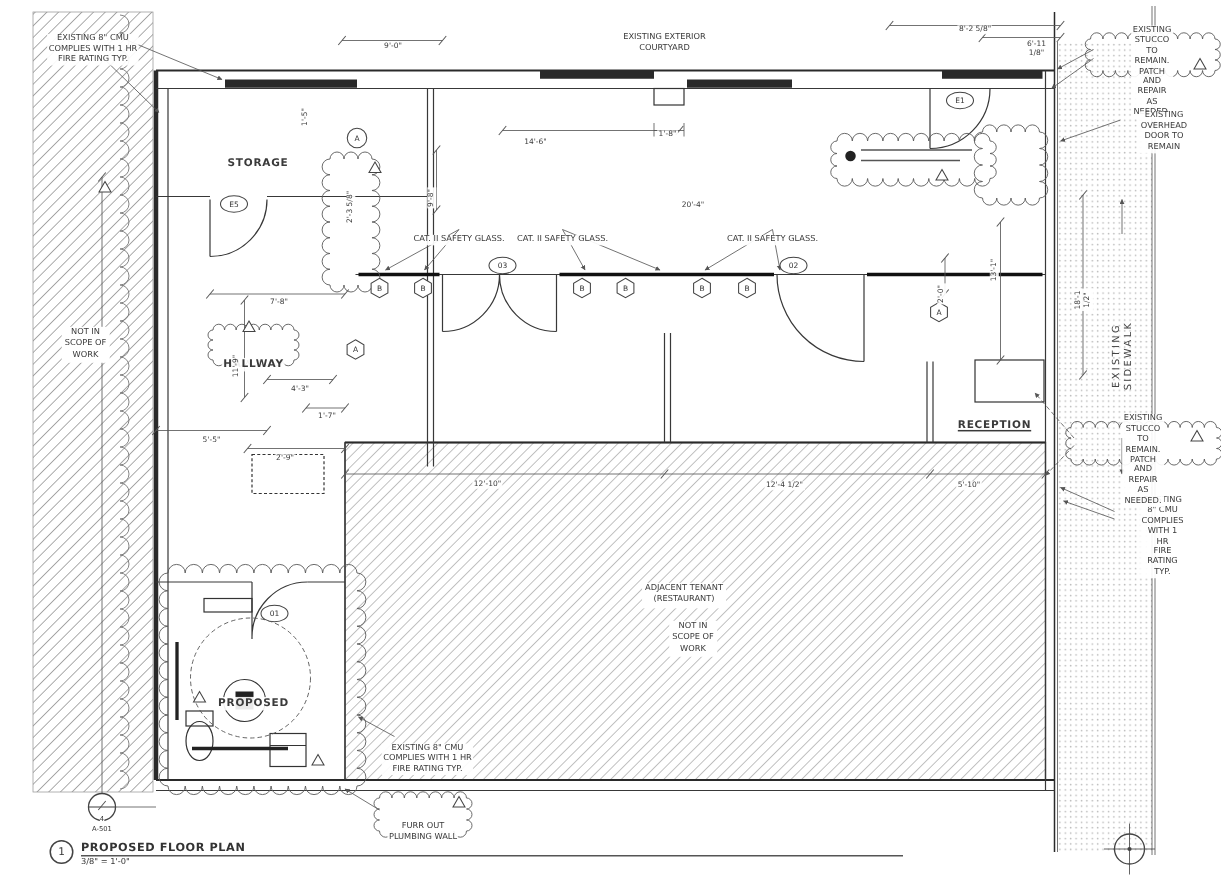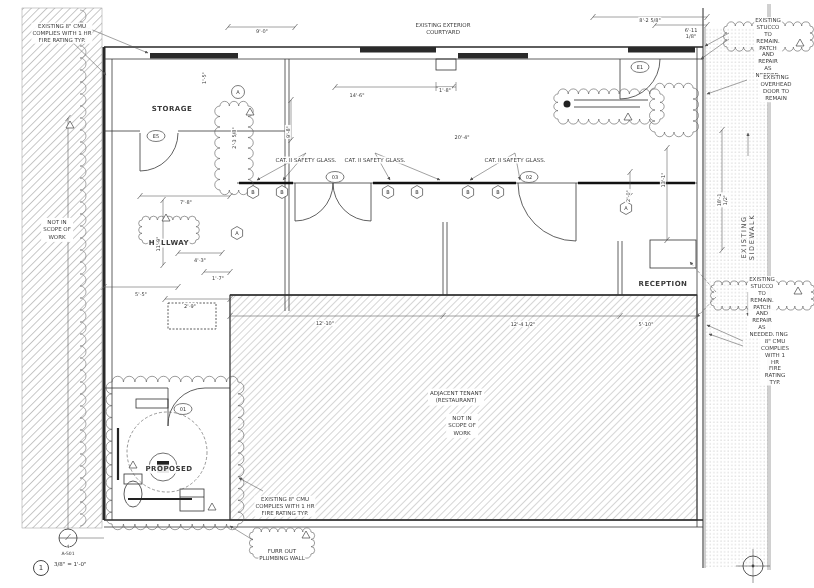--- a/index.html
+++ b/index.html
@@ -235,21 +235,21 @@
       <div class="lbl dim" style="left: 262px; top: 19px;">9'-0"</div>
       <div class="lbl dim" style="left: 650px; top: 8px;">8'-2 5/8"</div>
       <div class="lbl dim" style="left: 691px; top: 21px;">6'-11 1/8"</div>
       <div class="lbl note" style="left: 768px; top: 36px;">EXISTING STUCCO TO REMAIN.
 PATCH AND REPAIR AS NEEDED.</div>
       <div class="lbl note" style="left: 776px; top: 76px;">EXISTING OVERHEAD
 DOOR TO REMAIN</div>
       <div class="lbl room" style="left: 172px; top: 97px;">STORAGE</div>
       <div class="lbl room" style="left: 169px; top: 231px;">HALLWAY</div>
       <div class="lbl room" style="left: 169px; top: 457px;">PROPOSED</div>
-      <div class="lbl room" style="left: 663px; top: 272px;">RECEPTION</div>
+      <div class="lbl room" style="left: 663px; top: 272px; text-decoration: underline;">RECEPTION</div>
       <div class="lbl swalk" style="left: 748px; top: 225px; transform: translate(-50%, -50%) rotate(-90deg);">EXISTING SIDEWALK</div>
       <div class="lbl dim" style="left: 722px; top: 188px; transform: translate(-50%, -50%) rotate(-90deg);">18'-1 1/2"</div>
       <div class="lbl dim" style="left: 663px; top: 168px; transform: translate(-50%, -50%) rotate(-90deg);">13'-1"</div>
       <div class="lbl dim" style="left: 628px; top: 184px; transform: translate(-50%, -50%) rotate(-90deg);">2'-0"</div>
       <div class="lbl dim" style="left: 357px; top: 83px;">14'-6"</div>
       <div class="lbl dim" style="left: 445px; top: 78px;">1'-8"</div>
       <div class="lbl dim" style="left: 462px; top: 125px;">20'-4"</div>
       <div class="lbl dim" style="left: 204px; top: 66px; transform: translate(-50%, -50%) rotate(-90deg);">1'-5"</div>
       <div class="lbl dim" style="left: 288px; top: 120px; transform: translate(-50%, -50%) rotate(-90deg);">9'-8"</div>
       <div class="lbl dim" style="left: 234px; top: 126px; transform: translate(-50%, -50%) rotate(-90deg);">2'-3 5/8"</div>
@@ -283,16 +283,17 @@
       <div class="lbl dim" style="left: 325px; top: 311px;">12'-10"</div>
       <div class="lbl dim" style="left: 523px; top: 312px;">12'-4 1/2"</div>
       <div class="lbl dim" style="left: 646px; top: 312px;">5'-10"</div>
       <div class="lbl tiny" style="left: 68px; top: 535px;">4</div>
       <div class="lbl tiny" style="left: 68px; top: 542px;">A-501</div>
     </div>
 
   <div id="titleblock">
     <span class="tb-circle">1</span>
     <div class="tb-text">
+      <div class="tb-title">PROPOSED FLOOR PLAN</div>
       <div class="tb-scale">3/8" = 1'-0"</div>
     </div>
   </div>
 </div>
 
 </body></html>

